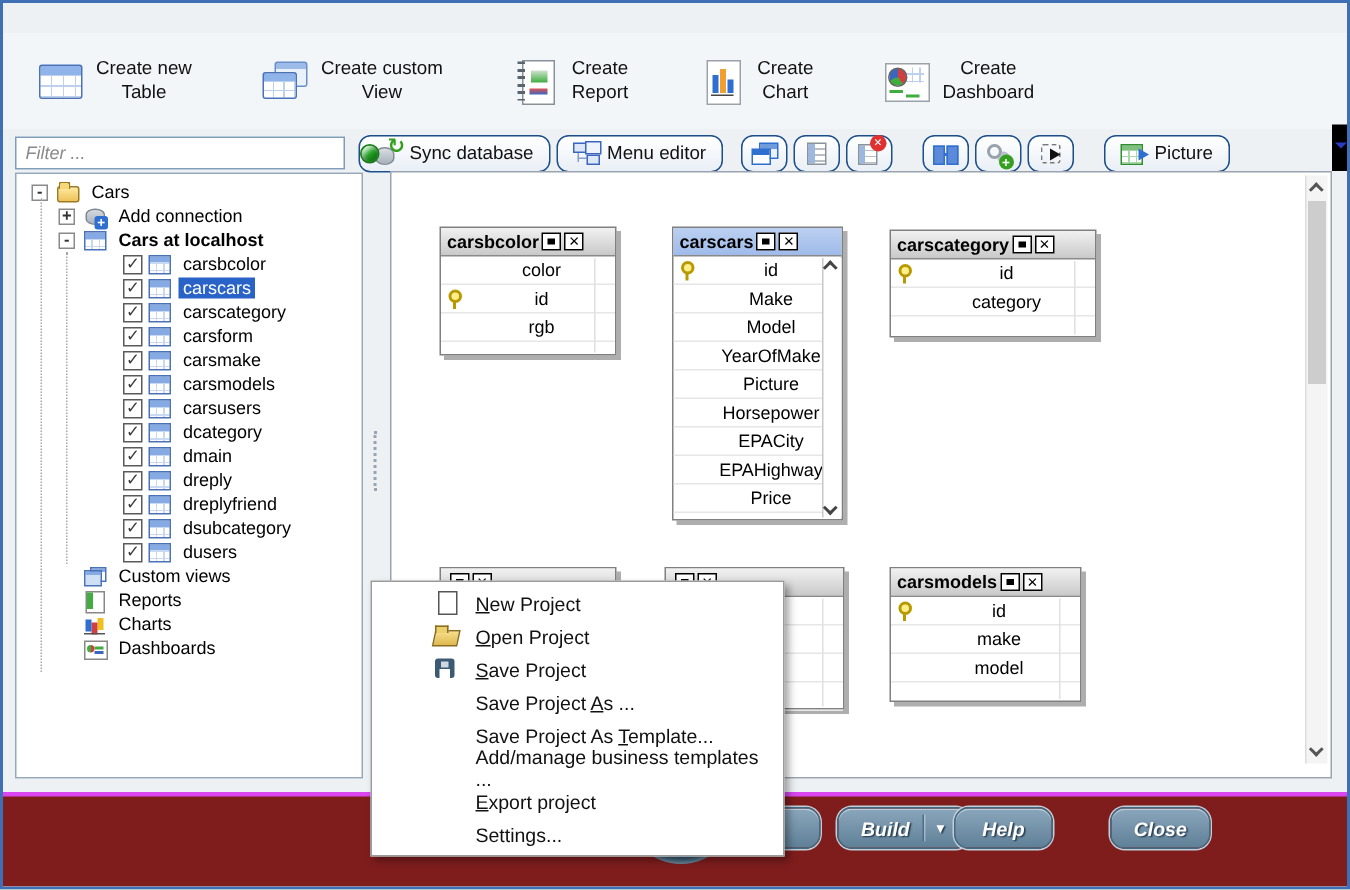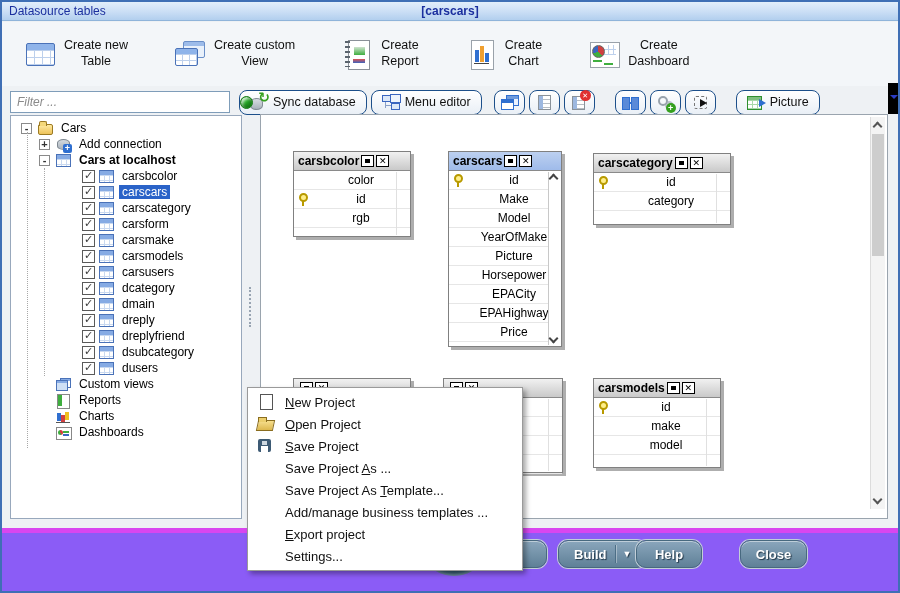--- a/index.html
+++ b/index.html
@@ -155,50 +155,46 @@
   .key::before{content:"";position:absolute;top:0;left:1px;width:5px;height:5px;border:2px solid #b89a00;border-radius:50%;background:#ffef8a;}
   .key::after{content:"";position:absolute;top:8px;left:4px;width:2px;height:5px;background:#b89a00;box-shadow:2px 2px 0 -1px #b89a00,2px 4px 0 -1px #b89a00;}
   .ent-col{position:absolute;right:13px;top:20px;bottom:1px;border-left:1px solid #e0e0e0;}
   .ent-scroll{position:absolute;right:0;top:20px;bottom:1px;width:13px;background:#fff;border-left:1px solid #c8c8c8;}
   .ent-scroll .chev{left:1px;border-color:#444;}
   .ent-scroll .chev.up{top:3px;} .ent-scroll .chev.dn{bottom:3px;}
 
   
   .menu{position:absolute;left:245px;top:385px;width:276px;background:#fff;border:1px solid #9a9a9a;
     box-shadow:3px 3px 5px rgba(0,0,0,.35);padding:3px 0;z-index:50;}
-  .mitem{height:22px;display:flex;align-items:center;padding:0 10px 0 8px;font-size:13px;color:#111;cursor:pointer;}
+  .mitem{height:22px;display:flex;align-items:center;padding:0 10px 0 8px;font-size:13px;color:#111;cursor:pointer;margin-left:32px;}
   .mi{width:20px;height:16px;position:relative;margin-right:9px;flex:none;}
   .mi-doc::before{content:"";position:absolute;left:4px;top:0;width:11px;height:14px;border:1px solid #555;background:#fff;}
   .mi-folder::before{content:"";position:absolute;left:1px;top:4px;width:15px;height:9px;background:linear-gradient(#f7df8d,#ddb84e);
     border:1px solid #8a6d1f;transform:skewX(-12deg);}
   .mi-folder::after{content:"";position:absolute;left:2px;top:1px;width:7px;height:4px;background:#eccf6e;border:1px solid #8a6d1f;border-bottom:none;}
   .mi-save::before{content:"";position:absolute;left:2px;top:1px;width:13px;height:13px;background:#3d5a74;border-radius:2px;}
   .mi-save::after{content:"";position:absolute;left:5px;top:8px;width:7px;height:6px;background:#fff;box-shadow:0 -6px 0 -1px #cfd8e0;}
   .u{text-decoration:underline;}
 
   
-  .footer{position:absolute;left:0;right:0;bottom:0;height:63px;background:#8b5cf6;border-top:5px solid #d946ef;}
+  .footer{position:absolute;left:0;right:0;bottom:0;height:63px;background:#7f1d1d;border-top:3px solid #d946ef;font-style:italic;}
   .fbtn{position:absolute;top:7px;height:28px;border:1px solid #47697f;border-radius:10px;color:#fff;font-weight:bold;font-size:13px;
     background:linear-gradient(#8aa6bc,#5f8097);display:flex;align-items:center;justify-content:center;padding:0 15px;
     text-shadow:1px 1px 1px rgba(25,45,62,.9);box-shadow:inset 0 1px 0 rgba(255,255,255,.45),0 0 0 1px #c2ced8;cursor:pointer;}
   .fdrop{display:flex;align-items:center;margin-left:8px;font-size:9px;}
   .fsep{width:1px;height:18px;background:#4c6e86;margin-right:7px;box-shadow:1px 0 0 rgba(255,255,255,.35);}
   .partialbtn{left:453px;width:92px;z-index:2;}
   .circle{position:absolute;left:416px;top:502px;width:72px;height:72px;border-radius:50%;z-index:6;
     background:radial-gradient(circle at 42% 30%,#7ba0bd,#31576f 72%);box-shadow:inset 0 -2px 3px rgba(255,255,255,.3);}
 </style>
 </head>
 <body>
 
 <div id="win">
 
-  <div class="titlebar">
-    <span class="tb-title">Datasource tables</span>
-    <span class="tb-center">[carscars]</span>
-  </div>
 
   <div class="bigbar">
 
   <div class="bt-item">
         <span class="bi bi-table"></span>
         <span class="bt-label">
           <span>Create new</span><br>
           <span>Table</span>
         </span>
       </div>

